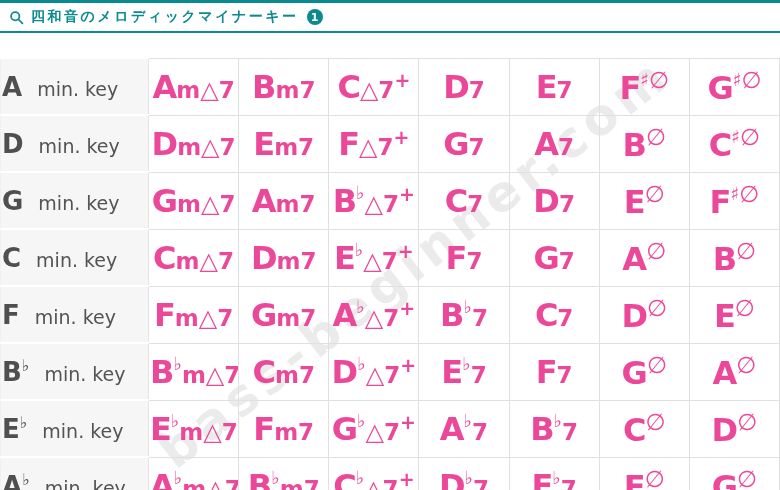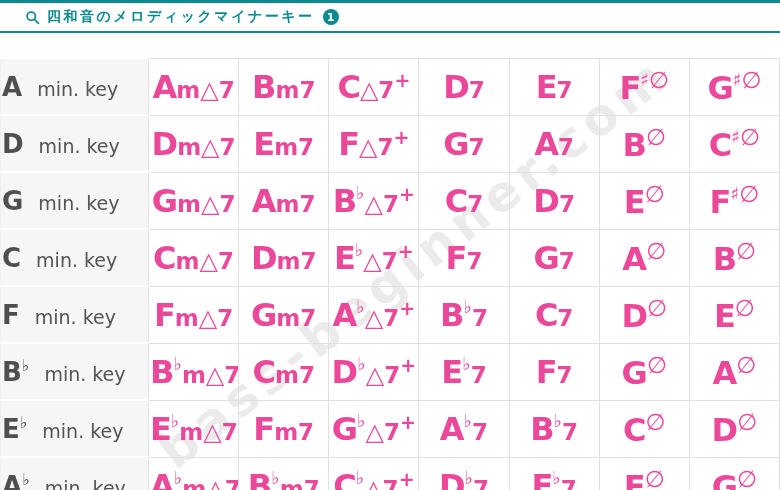--- a/index.html
+++ b/index.html
@@ -16,21 +16,21 @@
   }
 
   
   .page-header {
     box-sizing: content-box;
     height: 28px;
     border-top: 3px solid #088a90;
     border-bottom: 2px solid #088a90;
     display: flex;
     align-items: center;
-    padding-left: 25px;
+    padding-left: 9px;
     gap: 7px;
     background: #ffffff;
   }
   .page-header .title {
     color: #0b8a90;
     font-size: 14px;
     font-weight: 600;
     letter-spacing: 2.5px;
     white-space: nowrap;
   }

